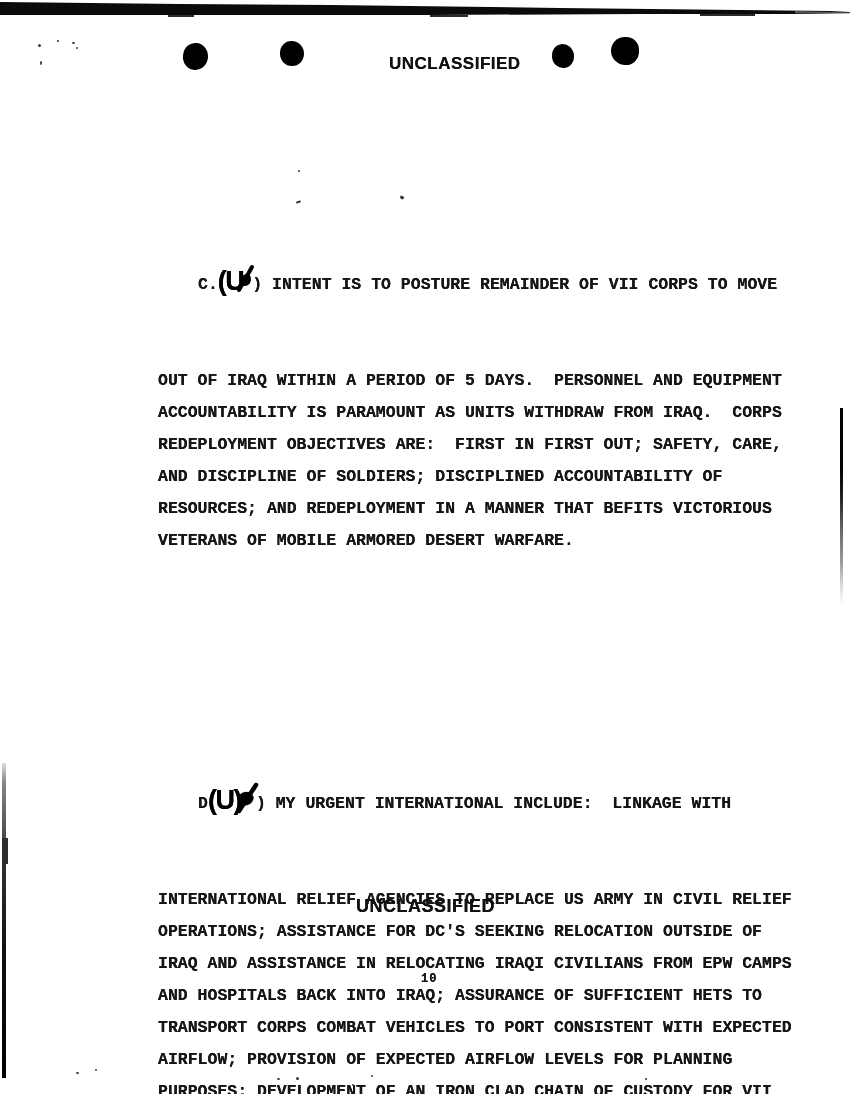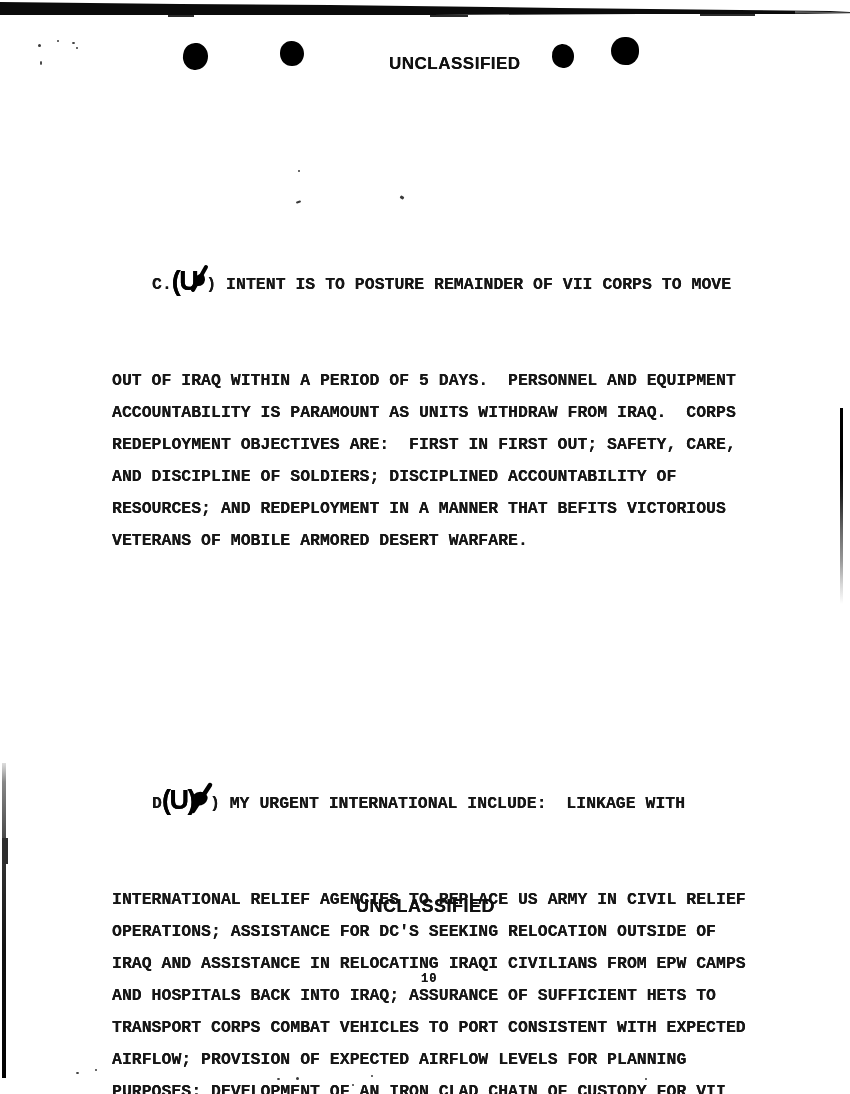--- a/index.html
+++ b/index.html
@@ -34,21 +34,21 @@
     text-shadow:0 0 .4px #111;white-space:pre;
   }
   .banner-top{left:389px;top:54px;font-size:17px;}
   .banner-bottom{left:356px;top:896px;font-size:18px;}
   
   .doc-body{
     position:absolute;left:112px;top:104px;width:660px;
     font-weight:700;font-size:16.5px;line-height:32px;color:#161616;
     text-shadow:0 0 .5px #161616;white-space:pre;
   }
-  .para{white-space:pre;}
+  .para{white-space:pre;margin-left:46px;}
   .para-d{margin-top:2px;}
   .first-line{padding-left:40px;white-space:pre;}
   .cont-lines{white-space:pre;}
   
   .hand{
     font-family:"Liberation Sans","DejaVu Sans",sans-serif;
     font-weight:700;font-size:27px;letter-spacing:-1.5px;color:#000;
     position:relative;top:1px;
   }
   .scrib{display:inline-block;overflow:visible;vertical-align:-3px;}

